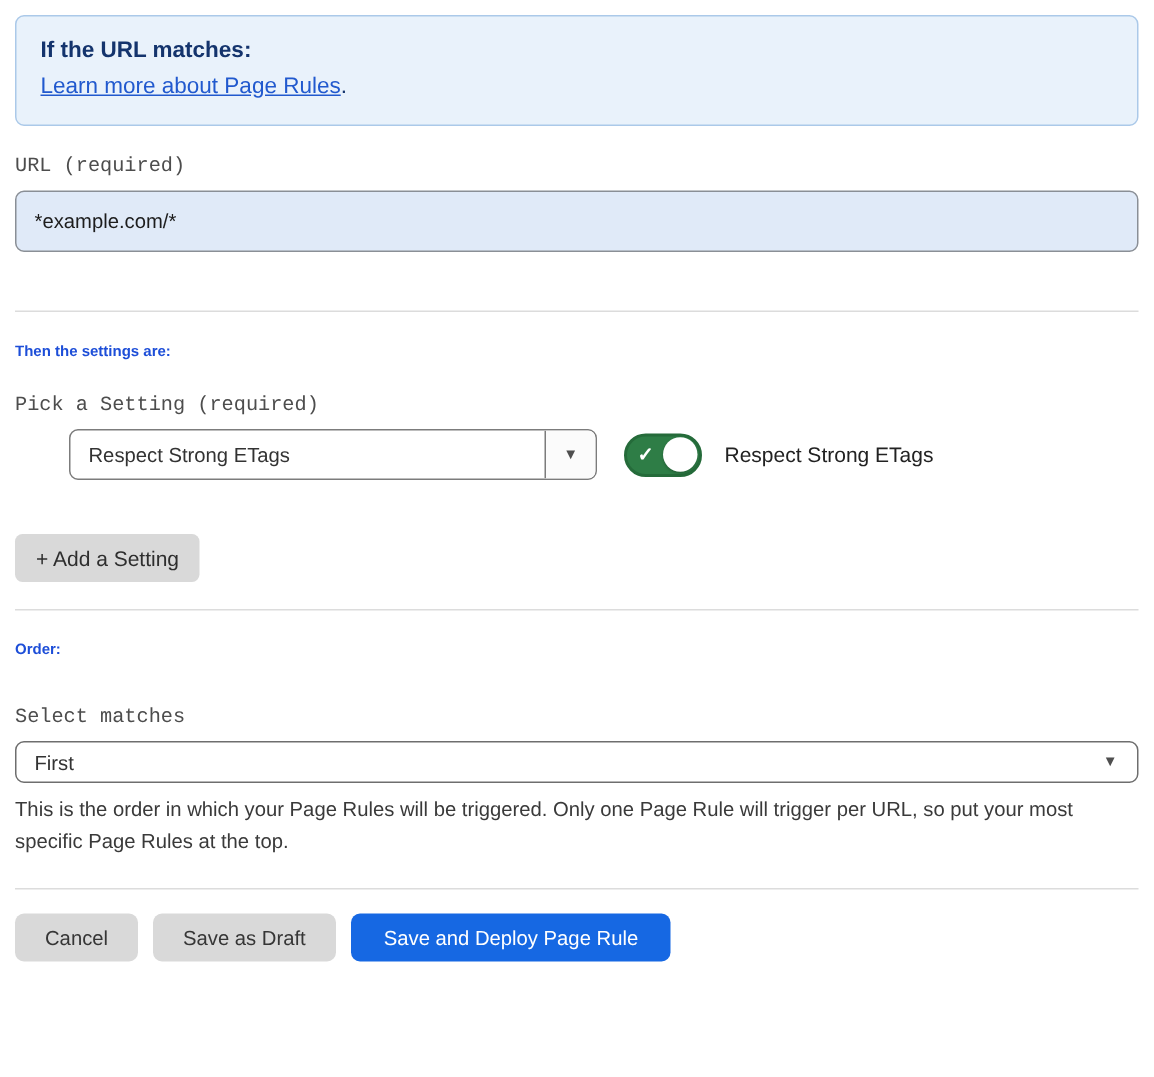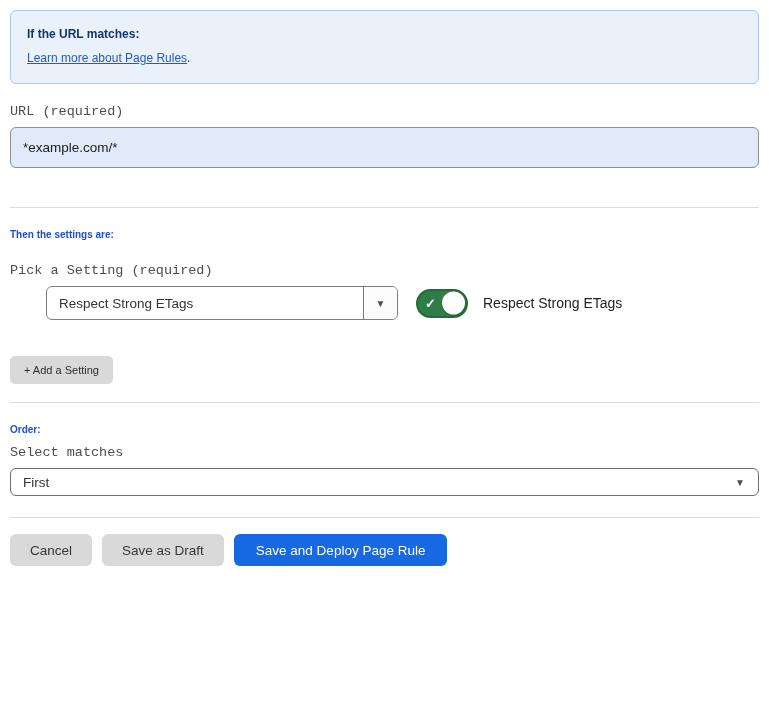--- a/index.html
+++ b/index.html
@@ -20,21 +20,21 @@
     margin-bottom: 22px;
   }
 
   
   .info-box {
     background: #e9f2fb;
     border: 1px solid #abc9e9;
     border-radius: 6px;
     padding: 11px 16px 13px 16px;
     color: #14346d;
-    font-size: 12px;
+    font-size: 15px;
     line-height: 24px;
     margin-bottom: 20px;
   }
   .info-heading { font-weight: 700; }
   .info-body { }
   .info-link {
     color: #2159ce;
     text-decoration: underline;
     cursor: pointer;
   }
@@ -68,21 +68,21 @@
   .divider-1 { margin-top: 39px; margin-bottom: 21px; }
   .divider-2 { margin-top: 18px; margin-bottom: 21px; }
   .divider-3 { margin-top: 21px; margin-bottom: 16px; }
 
   .section-heading {
     font-size: 10px;
     font-weight: 700;
     color: #1d4ed8;
     margin-bottom: 23px;
   }
-  .section-heading-tight { margin-bottom: 10px; }
+  .section-heading-tight { margin-bottom: 32px; }
 
   
   .setting-row {
     display: flex;
     align-items: center;
     margin-left: 36px;
   }
   .select-group {
     display: flex;
     align-items: stretch;
@@ -151,21 +151,21 @@
 
   .add-setting-btn {
     margin-top: 36px;
     display: inline-block;
     background: #d9d9d9;
     color: #2e2e2e;
     border: none;
     border-radius: 5px;
     padding: 8px 14px;
     font-family: "Liberation Sans", sans-serif;
-    font-size: 11px;
+    font-size: 14px;
     cursor: pointer;
   }
 
   
   .order-select {
     position: relative;
     width: 100%;
     height: 28px;
     border: 1px solid #6e6e6e;
     border-radius: 6px;
@@ -260,20 +260,21 @@
 
   <div class="section-heading section-heading-tight">Order:</div>
 
   <div class="field-label">Select matches</div>
 
   <div class="order-select">
     <span>First</span>
     <span class="order-select-arrow">▼</span>
   </div>
 
+  <div class="help-text">This is the order in which your Page Rules will be triggered. Only one Page Rule will trigger per URL, so put your most specific Page Rules at the top.</div>
 
   <hr class="divider divider-3">
 
   <div class="footer-buttons">
     <button class="btn btn-gray">Cancel</button>
     <button class="btn btn-gray">Save as Draft</button>
     <button class="btn btn-primary">Save and Deploy Page Rule</button>
   </div>
 
 </div>

